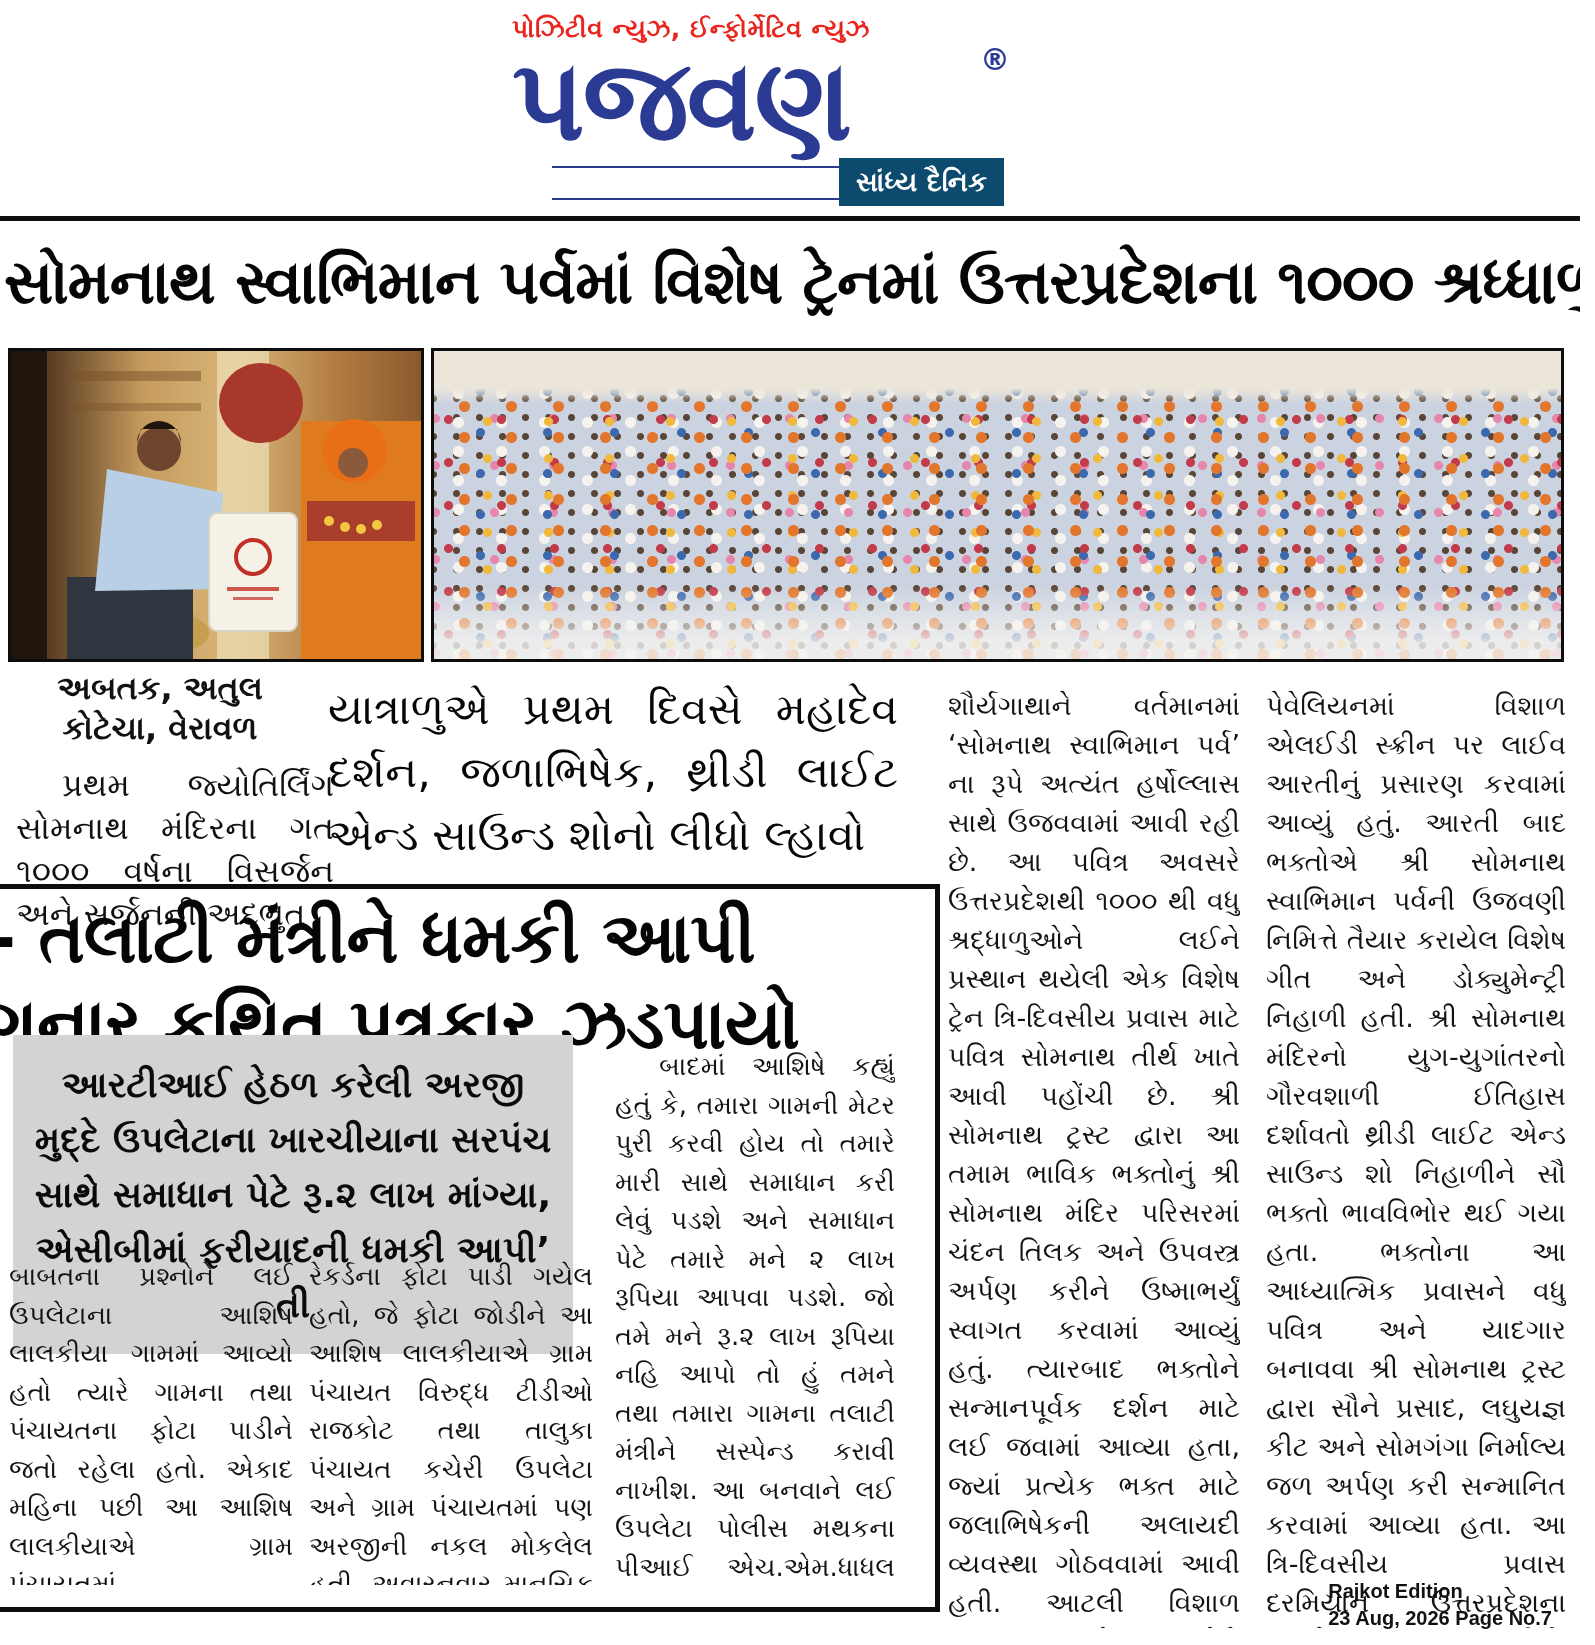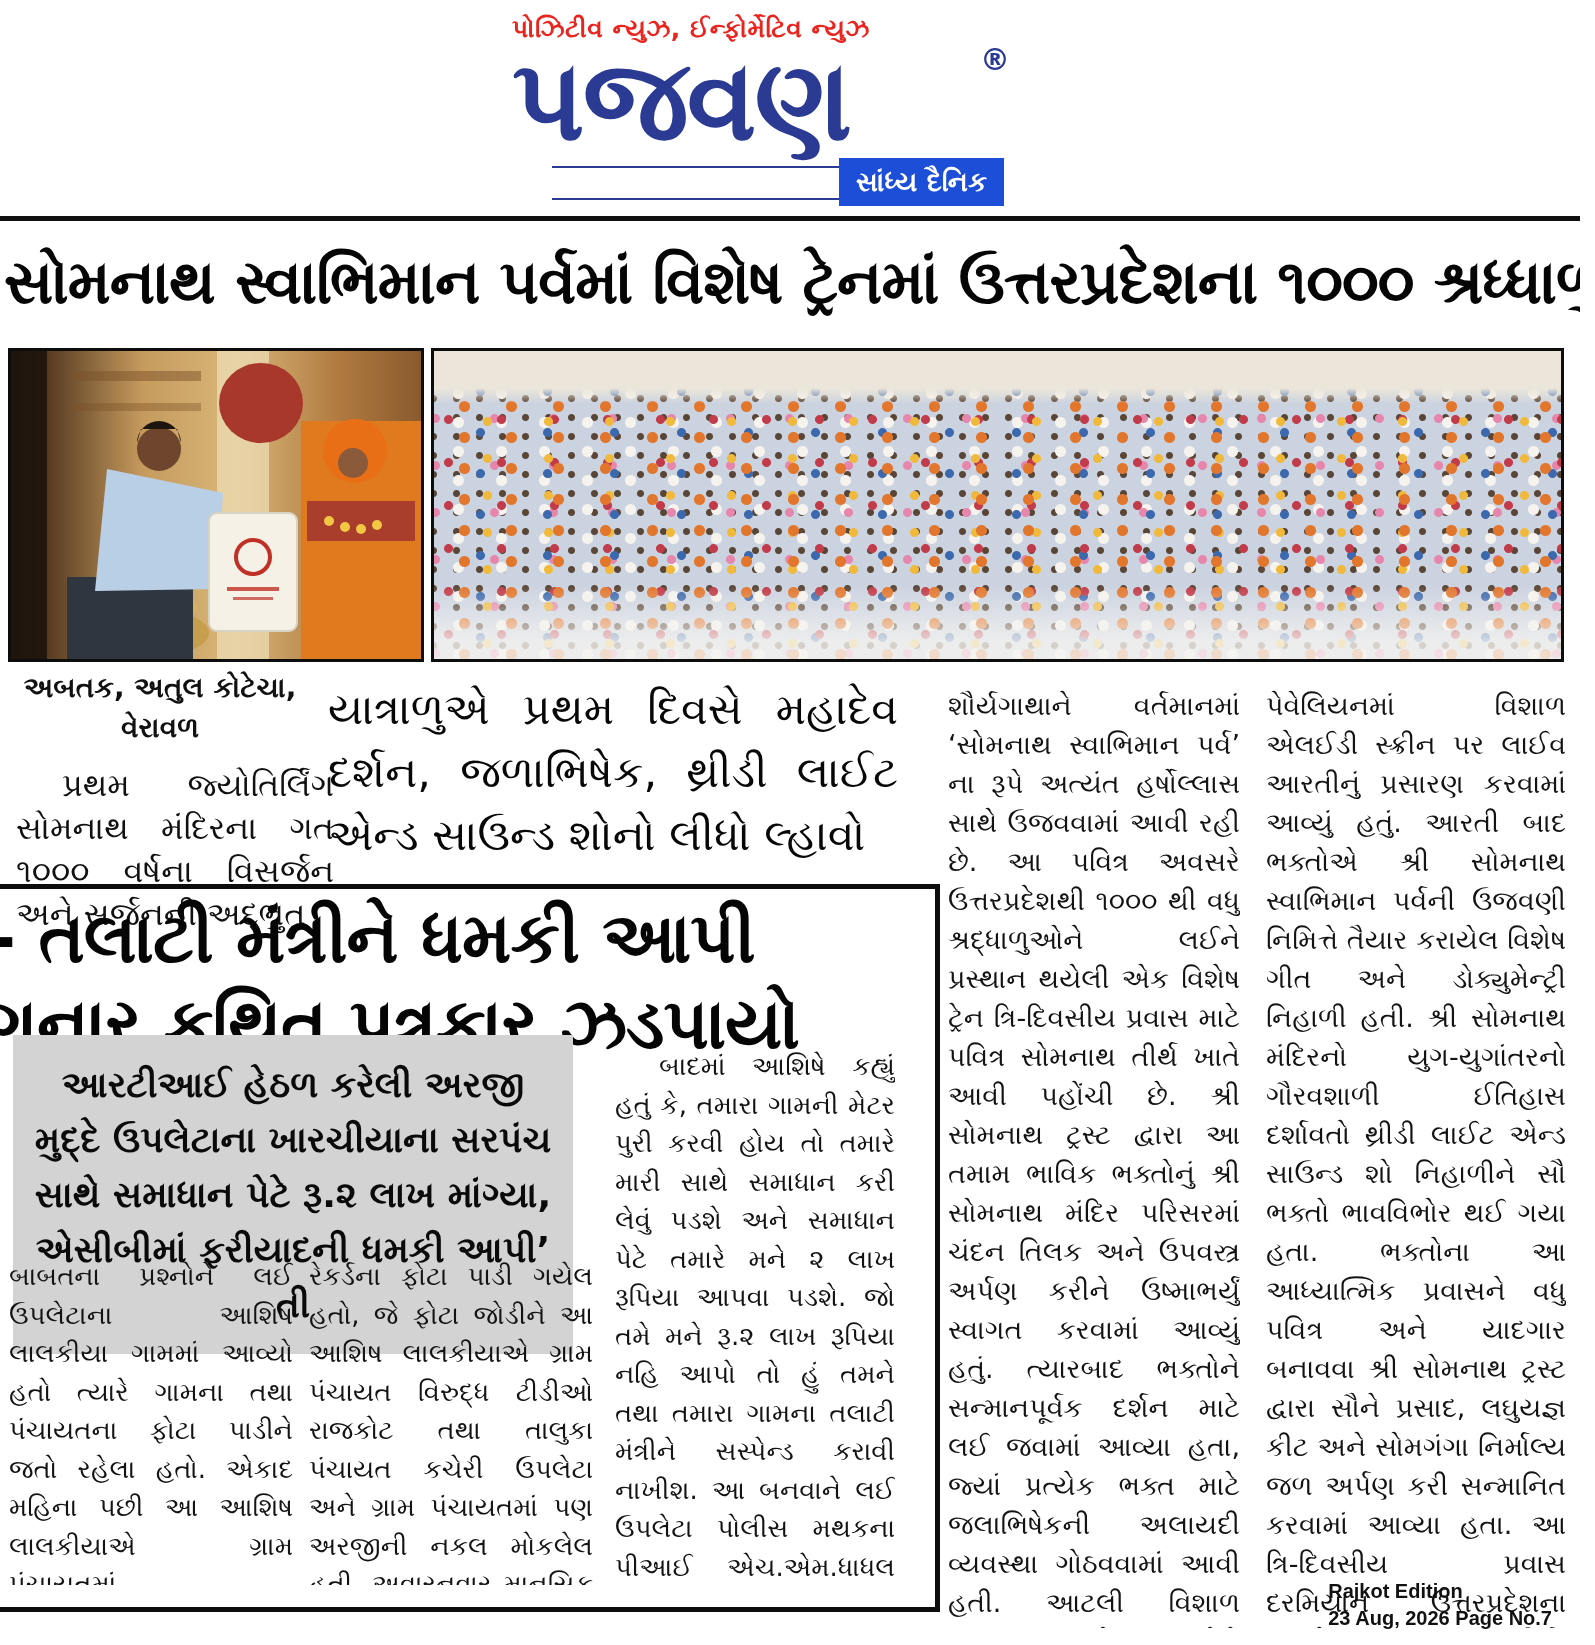--- a/index.html
+++ b/index.html
@@ -9,21 +9,21 @@
   }
   
   .masthead{position:absolute;left:512px;top:14px;width:492px;}
   .tagline{color:#e8251f;font-weight:bold;font-size:25px;letter-spacing:0.5px;}
   .logo-row{position:relative;margin-top:2px;}
   .logo-text{color:#2b3a93;font-weight:800;font-size:112px;line-height:108px;letter-spacing:-2px;}
   .reg-mark{position:absolute;right:-6px;top:-4px;color:#2b3a93;font-size:30px;font-weight:bold;}
   .subtitle-row{position:relative;height:48px;margin-top:4px;}
   .subtitle-rule{position:absolute;left:40px;right:0;height:0;border-top:2px solid #2b3a93;}
   .rule-a{top:8px;} .rule-b{top:40px;}
-  .edition-box{position:absolute;right:0;top:0;width:165px;height:48px;background:#1d4ed8;
+  .edition-box{position:absolute;right:0;top:0;width:165px;height:48px;background:#0c4a6e;
     color:#fff;font-weight:bold;font-size:27px;display:flex;align-items:center;justify-content:center;}
   
   .top-rule{position:absolute;left:0;top:216px;width:1595px;height:5px;background:#101010;}
   .main-headline{position:absolute;left:4px;top:232px;width:1590px;font-size:61px;line-height:100px;
     font-weight:800;color:#050505;white-space:nowrap;overflow:hidden;letter-spacing:-1px;}
   
   .photo{position:absolute;border:3px solid #0d0d0d;overflow:hidden;background:#c9c9c9;}
   .photo-left{left:8px;top:348px;width:410px;height:308px;}
   .photo-right{left:431px;top:348px;width:1127px;height:308px;}
   .crowd{position:absolute;inset:0;background-color:#ccd3e0;
@@ -35,21 +35,21 @@
       radial-gradient(circle, #c23b4a 0 4px, rgba(0,0,0,0) 5px),
       radial-gradient(circle, #3c69ae 0 4px, rgba(0,0,0,0) 5px),
       radial-gradient(circle, #e686ad 0 4px, rgba(0,0,0,0) 5px),
       radial-gradient(circle, #f6f3ee 0 5px, rgba(0,0,0,0) 6px),
       radial-gradient(circle, #5a4636 0 3px, rgba(0,0,0,0) 4px);
     background-size:100% 100%,100% 100%,47px 31px,61px 37px,53px 43px,67px 41px,59px 47px,43px 29px,23px 19px;
     background-position:0 0,0 0,7px 40px,23px 52px,41px 47px,13px 61px,31px 44px,3px 57px,11px 38px;}
   .side-tick{position:absolute;left:1580px;top:633px;width:15px;height:4px;background:#101010;}
   
   .byline{position:absolute;left:8px;top:668px;width:304px;text-align:center;
-    font-weight:800;font-size:28px;line-height:40px;}
+    font-weight:800;font-size:32px;line-height:40px;}
   .lead{position:absolute;left:4px;top:752px;width:318px;font-size:32px;line-height:43px;
     text-align:justify;text-indent:46px;margin:12px;}
   .subheadline{position:absolute;left:328px;top:678px;width:570px;font-weight:400;
     font-size:43px;line-height:63px;text-align:justify;color:#070707;}
   
   .bodycol{position:absolute;font-size:27px;line-height:39px;text-align:justify;color:#131313;
     overflow:hidden;}
   .rcol1{left:948px;top:686px;width:292px;height:942px;}
   .rcol2{left:1266px;top:686px;width:300px;height:942px;}
   

